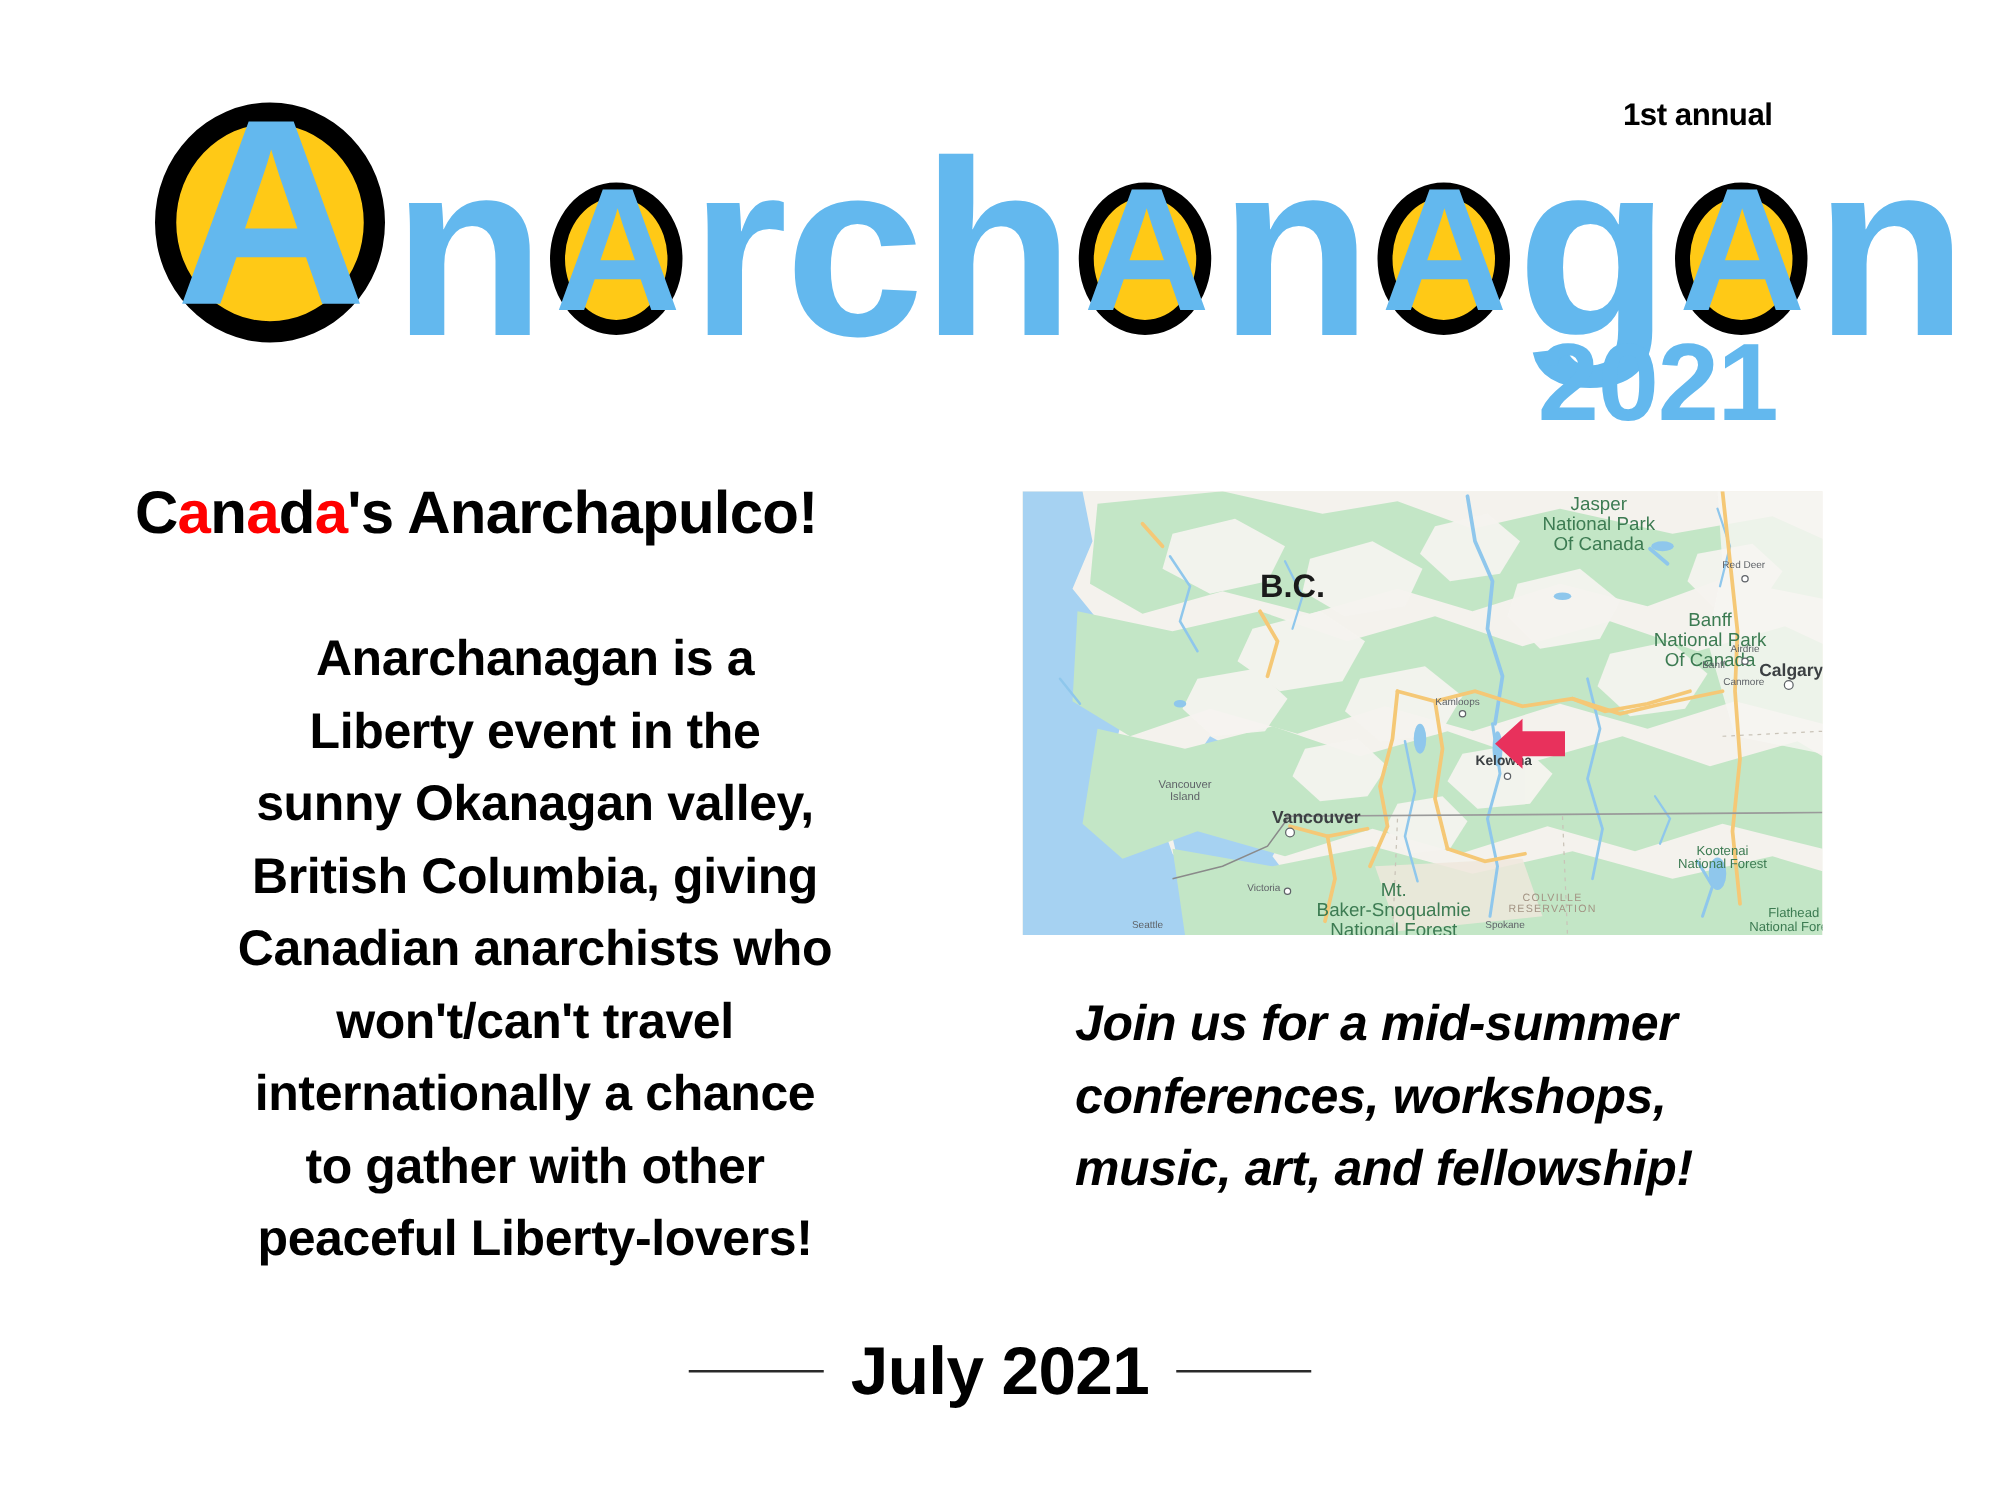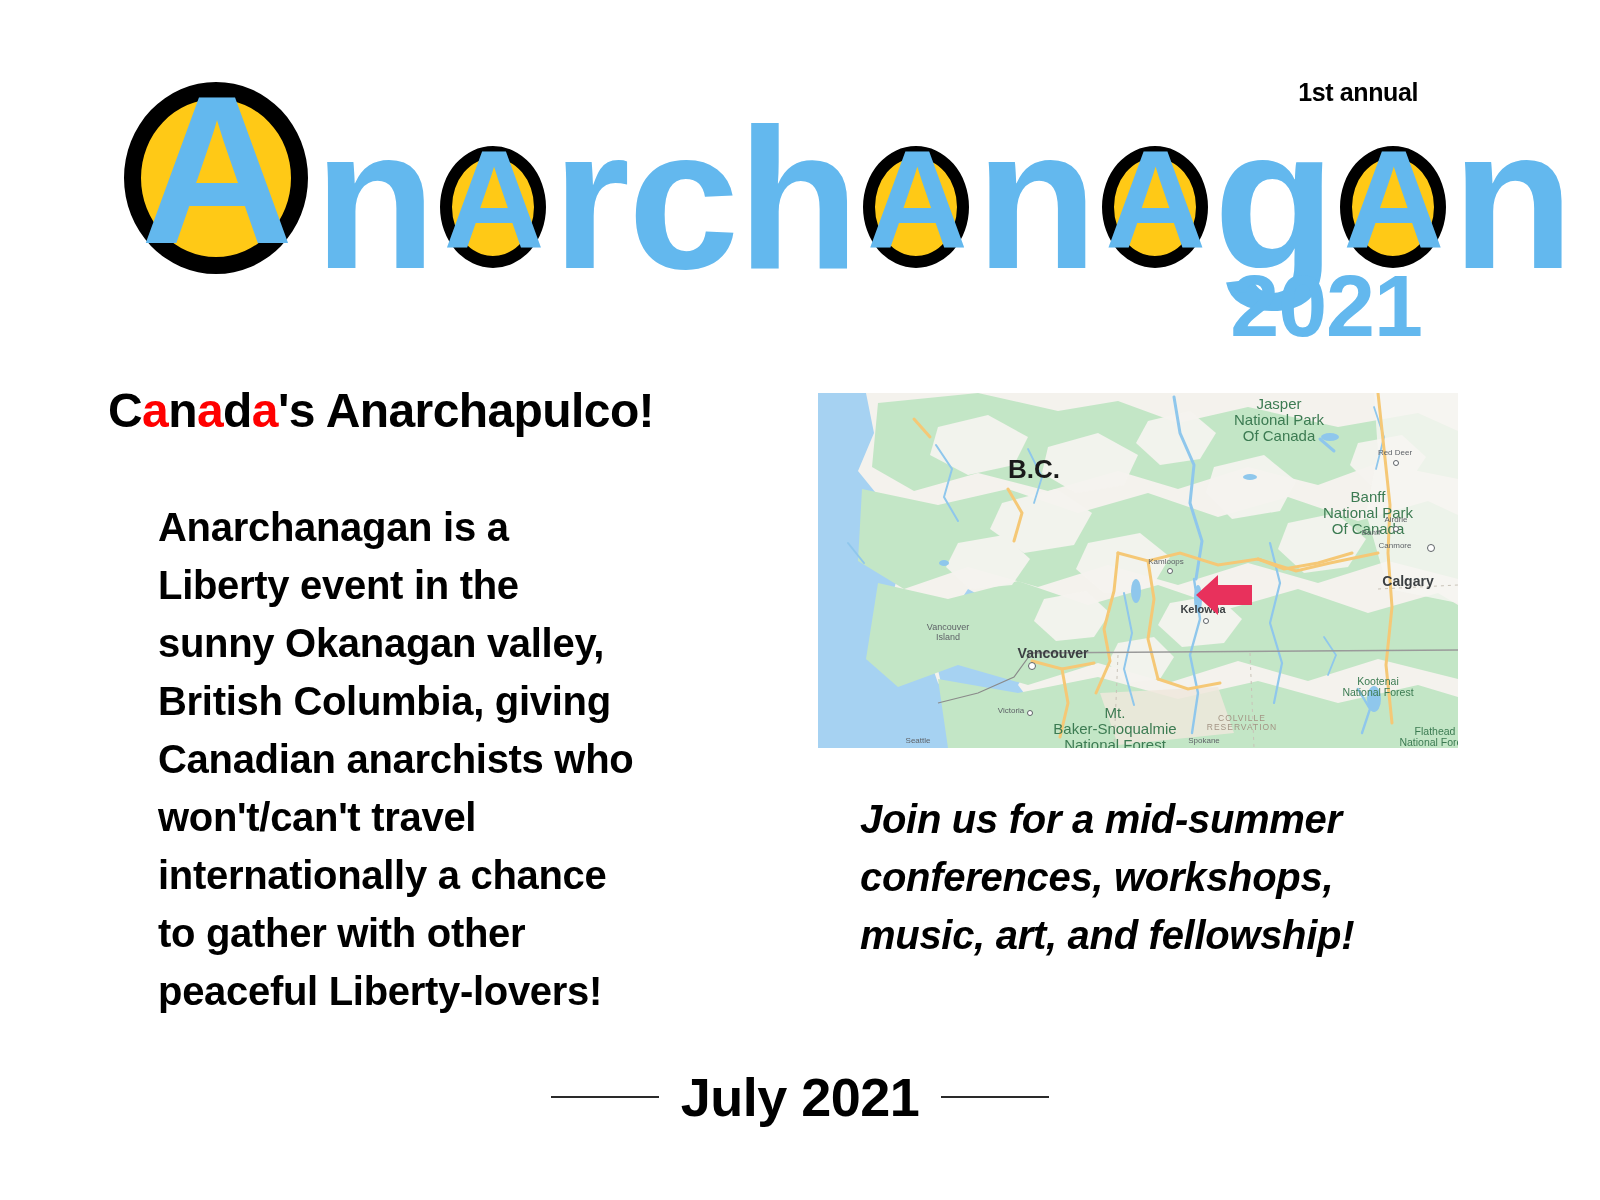--- a/index.html
+++ b/index.html
@@ -136,21 +136,21 @@
     position: absolute;
     left: 158px;
     top: 498px;
     width: 540px;
     font-size: 40px;
     font-weight: bold;
     color: #000000;
     line-height: 58px;
     letter-spacing: -0.3px;
   }
-  #body-left .ln { display: block; white-space: nowrap; }
+  #body-left .ln { display: block; white-space: nowrap; text-align: center; }
 
   
   #map-frame {
     position: absolute;
     left: 818px;
     top: 393px;
     width: 640px;
     height: 355px;
     overflow: hidden;
     background: #f2efe9;
@@ -375,21 +375,21 @@
     <div class="maplabel lbl-park" style="left:461px;top:27px;">Jasper<br>National Park<br>Of Canada</div>
 
     <div class="maplabel lbl-park" style="left:550px;top:120px;">Banff<br>National Park<br>Of Canada</div>
 
     <div class="maplabel lbl-city-sm" style="left:577px;top:60px;">Red Deer</div>
     <div class="citydot sm" style="left:578px;top:70px;"></div>
 
     <div class="maplabel lbl-city-sm" style="left:578px;top:127px;">Airdrie</div>
     <div class="citydot sm" style="left:578px;top:136px;"></div>
 
-    <div class="maplabel lbl-city-lg" style="left:590px;top:143px;margin-top:46px;">Calgary</div>
+    <div class="maplabel lbl-city-lg" style="left:615px;top:143px;">Calgary</div>
     <div class="citydot" style="left:613px;top:155px;"></div>
 
     <div class="maplabel lbl-city-sm" style="left:553px;top:140px;">Banff</div>
     <div class="maplabel lbl-city-sm" style="left:577px;top:153px;">Canmore</div>
 
     <div class="maplabel lbl-city-sm" style="left:348px;top:169px;">Kamloops</div>
     <div class="citydot sm" style="left:352px;top:178px;"></div>
 
     <div class="maplabel lbl-city-md" style="left:385px;top:217px;">Kelowna</div>
     <div class="citydot sm" style="left:388px;top:228px;"></div>

